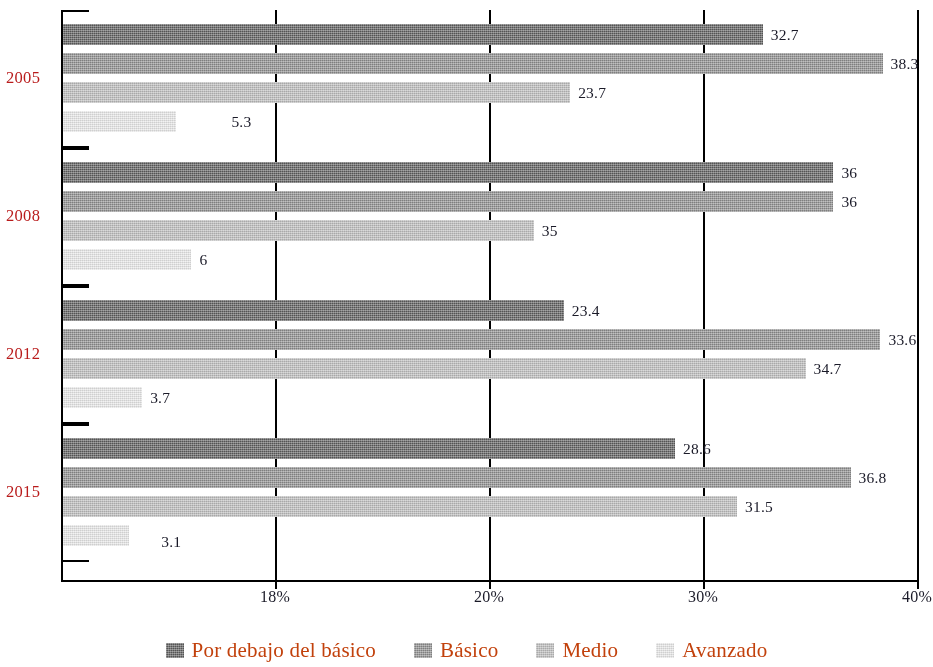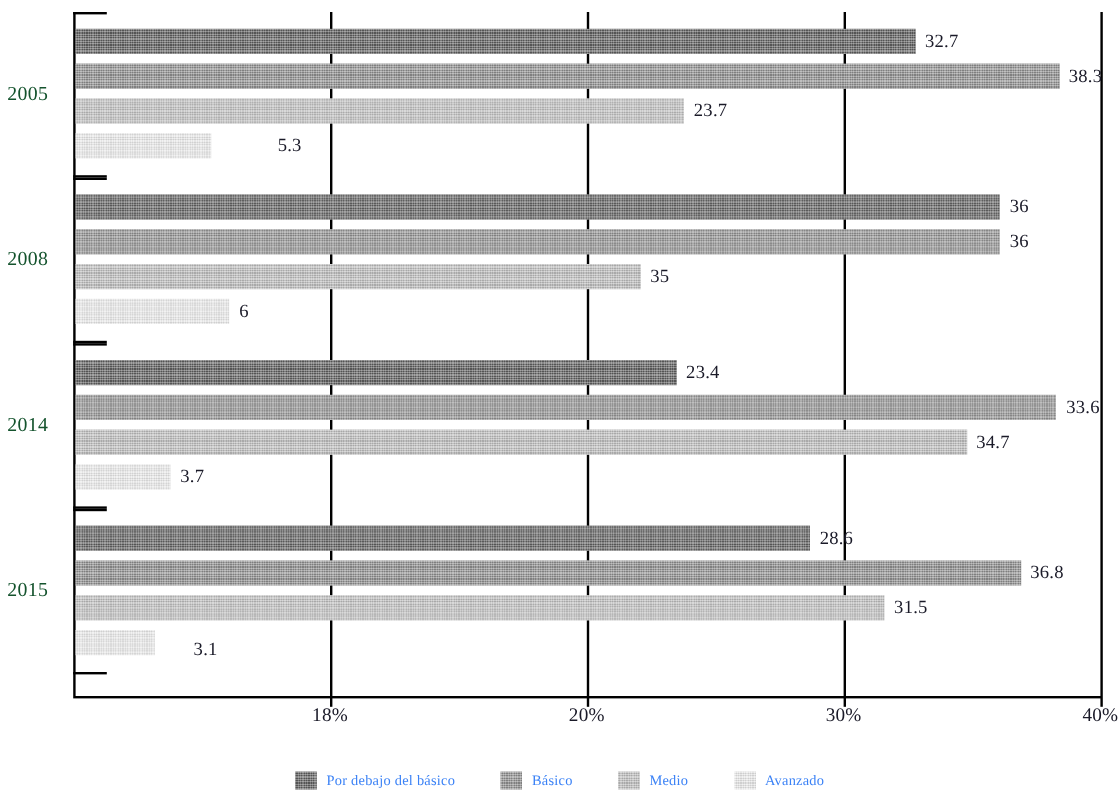--- a/index.html
+++ b/index.html
@@ -85,21 +85,21 @@
   }
 
   
   .cat-label {
     position: absolute;
     right: 0px;
     width: 52px;
     text-align: left;
     font-size: 16.5px;
     letter-spacing: 0.3px;
-    color: #14532d;
+    color: #b91c1c;
     transform: translateY(-50%);
     white-space: nowrap;
   }
   #cat-labels {
     position: absolute;
     left: 0px;
     top: 10px;
     width: 58px;
     height: 570px;
   }
@@ -157,35 +157,35 @@
   }
   .legend-swatch::after {
     content: "";
     position: absolute;
     inset: 0;
     background-image:
       repeating-linear-gradient(0deg, rgba(255,255,255,0.28) 0 1px, rgba(0,0,0,0.06) 1px 2px),
       repeating-linear-gradient(90deg, rgba(255,255,255,0.22) 0 1px, rgba(0,0,0,0.05) 1px 2px);
   }
   .legend-label {
-    font-size: 12px;
-    color: #3b82f6;
+    font-size: 21px;
+    color: #c2410c;
     white-space: nowrap;
     letter-spacing: 0.2px;
   }
 </style>
 </head>
 <body>
 
 <div id="chart-root">
 
   <div id="cat-labels">
       <div class="cat-label" style="top: 68px;">2005</div>
       <div class="cat-label" style="top: 206px;">2008</div>
-      <div class="cat-label" style="top: 344px;">2014</div>
+      <div class="cat-label" style="top: 344px;">2012</div>
       <div class="cat-label" style="top: 482px;">2015</div>
     </div>
 
   <div class="plot" id="plot">
     <div class="axis-y"></div>
     <div class="axis-x"></div>
     <div id="gridlines">
         <div class="gridline" style="left: 214px;"></div>
         <div class="gridline" style="left: 428px;"></div>
         <div class="gridline" style="left: 642px;"></div>

